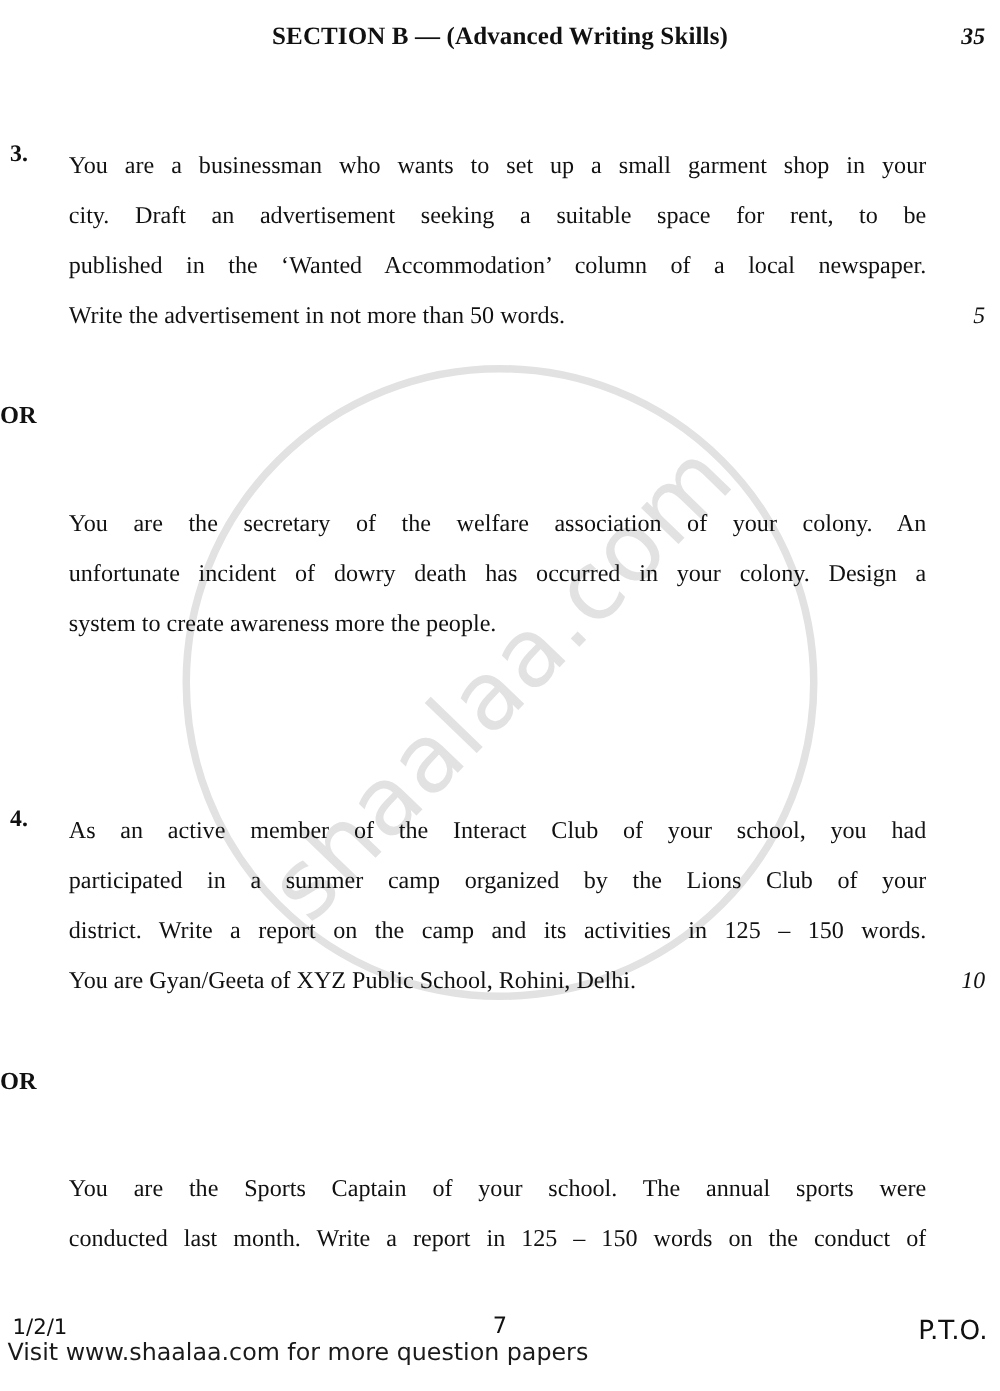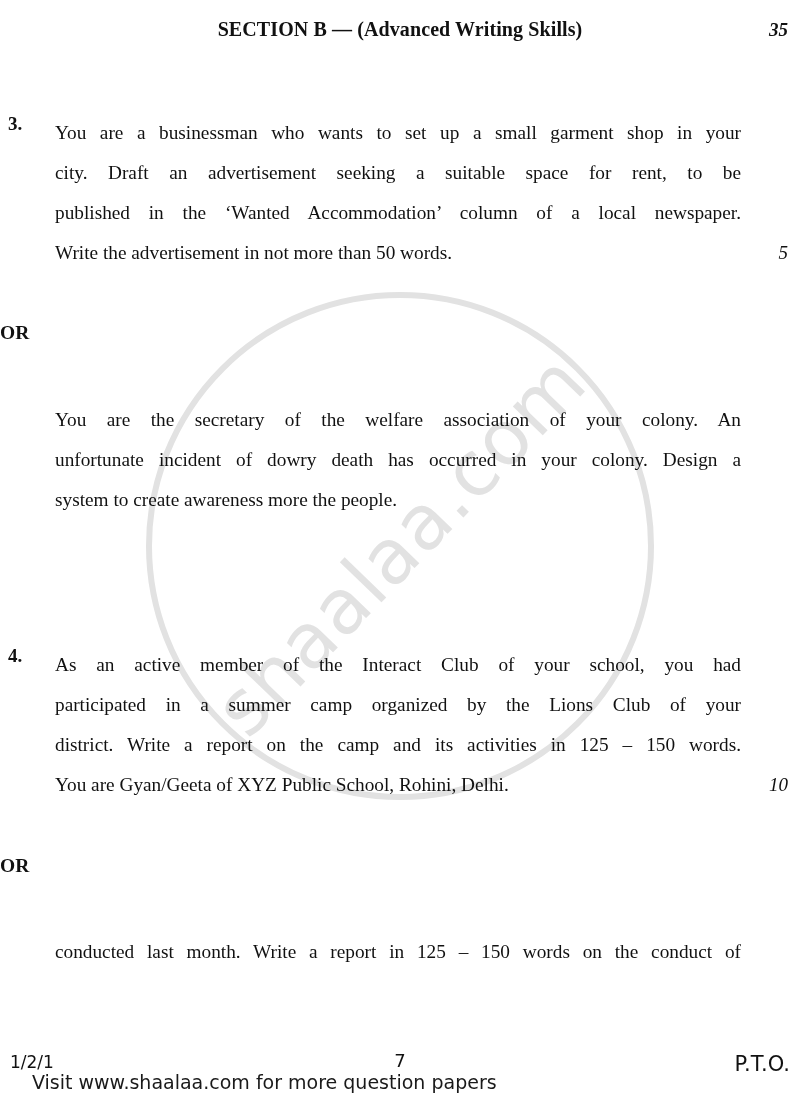--- a/index.html
+++ b/index.html
@@ -165,21 +165,21 @@
     font-size: 18px;
   }
   .footer .ft-pto {
     position: absolute;
     right: 10px;
     top: 4px;
     font-size: 21px;
   }
   .footer .ft-banner {
     position: absolute;
-    left: 32px;
+    left: 6px;
     top: 23px;
     font-size: 19px;
     color: #1a1a1a;
     white-space: nowrap;
   }
 </style>
 </head>
 <body>
 
 <div id="page">
@@ -222,20 +222,21 @@
         <div class="qline">participated in a summer camp organized by the Lions Club of your</div>
         <div class="qline">district. Write a report on the camp and its activities in 125 – 150 words.</div>
         <div class="qline last">You are Gyan/Geeta of XYZ Public School, Rohini, Delhi.</div>
       </div>
       <div class="qmarks" style="top:120px;">10</div>
     </div>
 
     <div class="or-sep" style="top:855px;">OR</div>
 
     <div class="pblock" style="top:932px;">
+      <div class="qline">You are the Sports Captain of your school. The annual sports were</div>
       <div class="qline">conducted last month. Write a report in 125 – 150 words on the conduct of</div>
     </div>
 
     <div class="footer">
       <div class="ft-code">1/2/1</div>
       <div class="ft-page">7</div>
       <div class="ft-pto">P.T.O.</div>
       <div class="ft-banner">Visit www.shaalaa.com for more question papers</div>
     </div>
 

